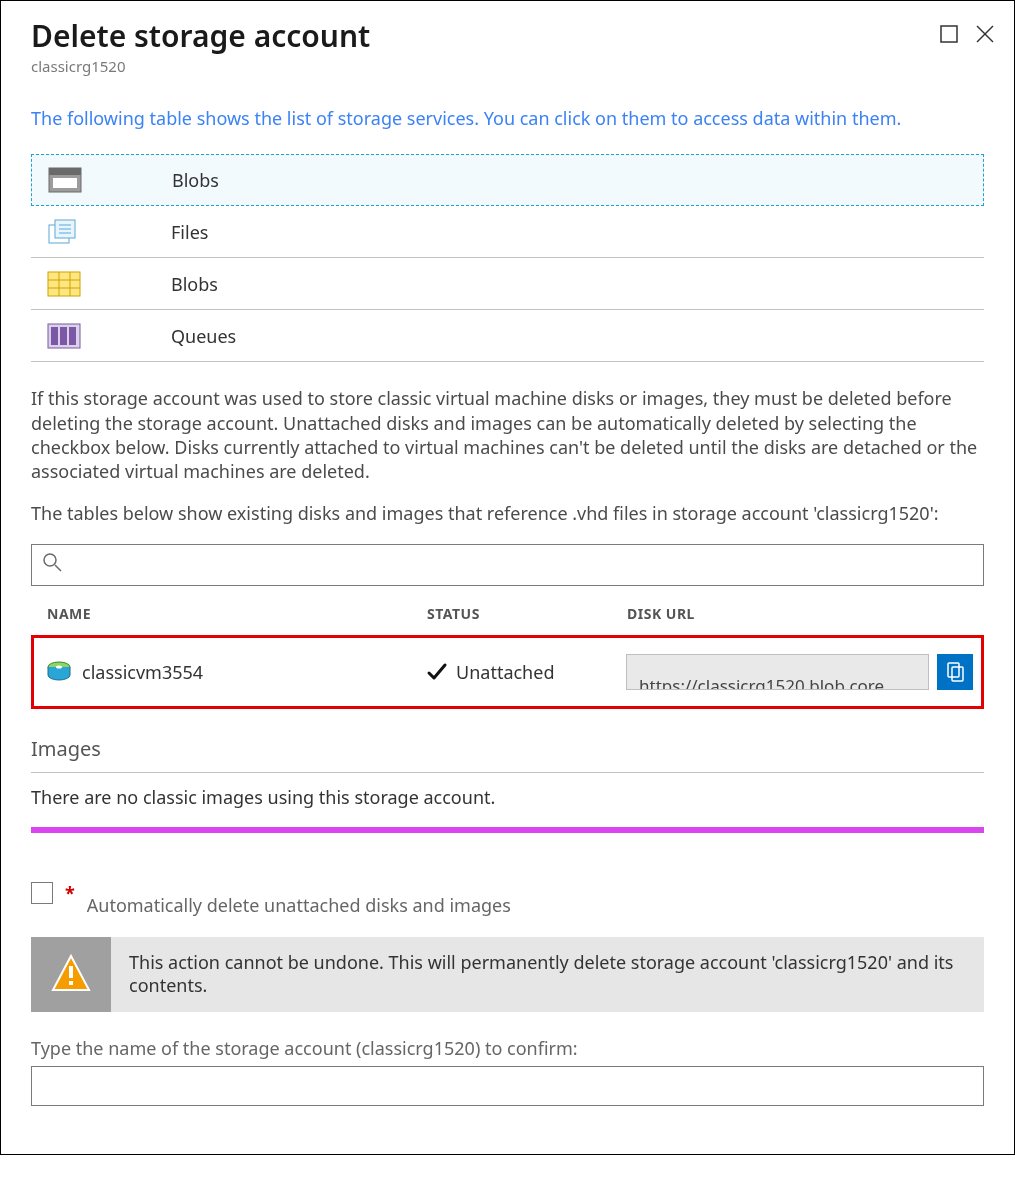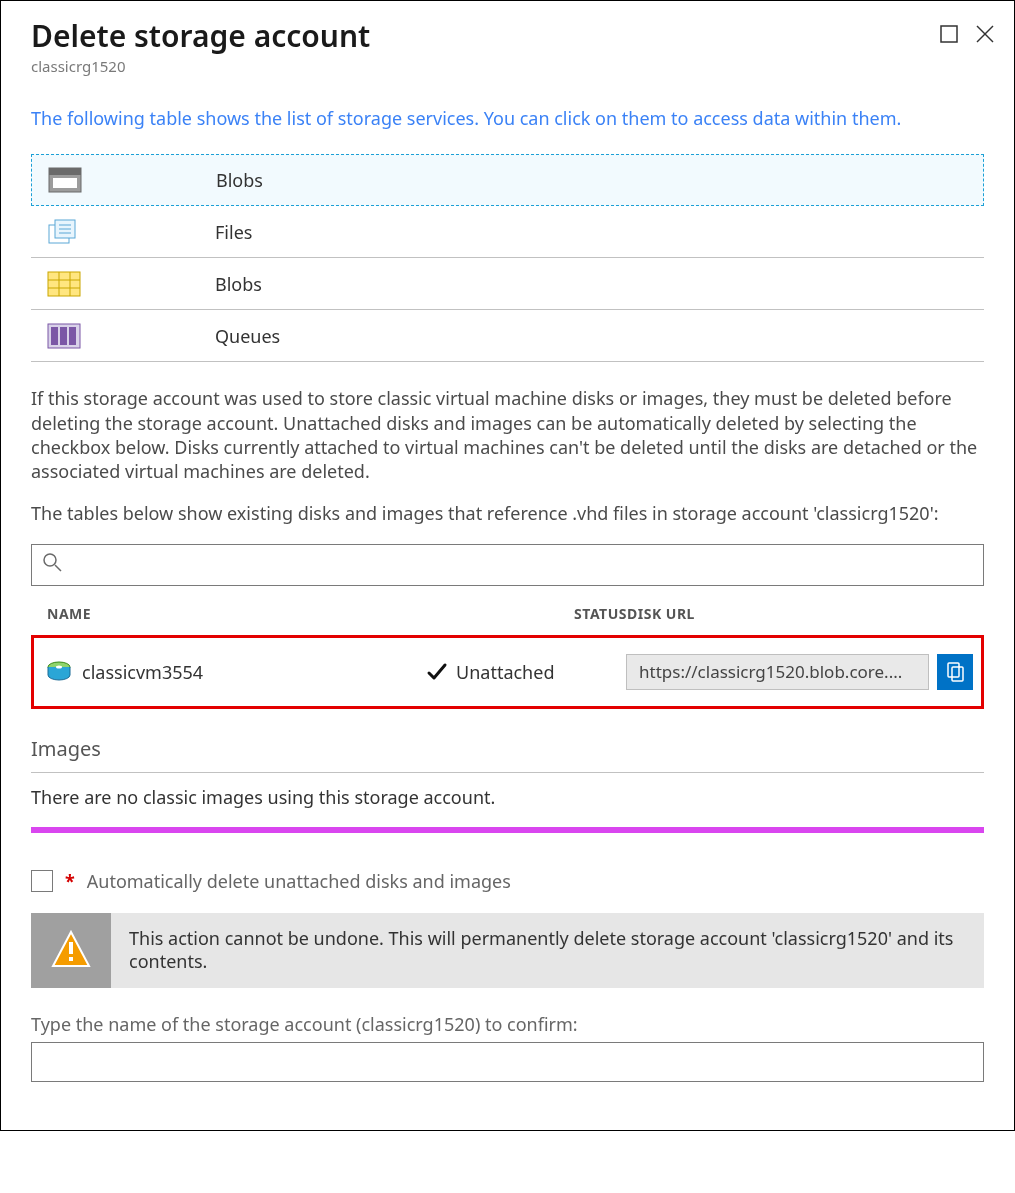--- a/index.html
+++ b/index.html
@@ -40,21 +40,20 @@
   
   .services { margin-bottom:24px;}
   .service-row {
     display:flex;
     align-items:center;
     height:52px;
     border-bottom:1px solid #c1c1c1;
     cursor:pointer;
     font-size:18px;
     color:#333;
-    gap:44px;
   }
   .service-row.selected {
     background:#f2fafe;
     border:1px dashed #1ca0d6;
   }
   .svc-icon { width:34px; height:26px; margin:0 90px 0 16px; display:flex; align-items:center; justify-content:center;}
   .svc-icon svg { width:34px; height:26px;}
   
   .para { font-size:18px; color:#4b4b4b; line-height:1.35; margin:18px 0;}
   .section-heading { font-size:20px; color:#555; margin:16px 0 10px 0;}
@@ -65,50 +64,50 @@
     display:flex;
     align-items:center;
     padding:0 10px;
     margin-bottom:6px;
   }
   .search-wrap svg { width:20px; height:20px; stroke:#6a6a6a; stroke-width:1.5; fill:none;}
   .search-input { flex:1; border:none; outline:none; font-size:16px; padding-left:8px; background:transparent;}
   
   .tbl-head { display:flex; padding:12px 6px 12px 16px; font-size:14px; font-weight:700; color:#555; letter-spacing:0.5px;}
   .col-name { flex:0 0 380px;}
-  .col-status { flex:0 0 200px;text-align:right;}
+  .col-status { flex:0 0 200px;}
   .col-url { flex:1;}
   .tbl-body { border:3px solid #e30000; padding:16px 8px 16px 12px; display:flex; align-items:center;}
   .disk-icon { width:26px; height:22px; margin-right:10px; display:flex;}
   .disk-icon svg { width:26px; height:22px;}
   .check-icon { width:22px; height:22px; margin-right:8px;}
   .check-icon svg { width:22px; height:22px; fill:#111;}
   .url-field {
     background:#e9e9e9;
     border:1px solid #bfbfbf;
     height:36px;
     line-height:34px;
-    padding:0 12px;
+    padding:14px 12px;
     font-size:17px;
     color:#444;
     white-space:nowrap;
     overflow:hidden;
     text-overflow:ellipsis;
   }
   .copy-btn { width:36px; height:36px; background:#0072c6; color:#fff; margin-left:8px; display:flex; align-items:center; justify-content:center; cursor:pointer;}
   .copy-btn svg { width:22px; height:22px; stroke:#fff; stroke-width:1.5; fill:none;}
   
   .images-box { border-bottom:6px solid #d946ef; padding:12px 0 18px 0; margin-bottom:36px;}
   .images-msg { font-size:18px; color:#333;}
   .separator { border-top:1px solid #c1c1c1; margin-top:8px;}
   
   .chk-row { display:flex; align-items:center; gap:12px; margin:8px 0 20px 0;}
   .chk-box { width:22px; height:22px; border:1px solid #7a7a7a; background:#fff; cursor:pointer;}
   .chk-star { color:#d40000; font-weight:700;}
-  .chk-label { font-size:18px; color:#666;}
+  .chk-label { font-size:18px; color:#666;margin-top:24px;}
   
   .warn-banner { display:flex; background:#e6e6e6; margin-bottom:24px;}
   .warn-icon-box { width:80px; background:#a0a0a0; display:flex; align-items:center; justify-content:center;}
   .warn-icon-box svg { width:44px; height:44px;}
   .warn-text { flex:1; padding:14px 18px; font-size:18px; color:#333; line-height:1.3;}
   
   .confirm-label { font-size:18px; color:#666; margin-bottom:6px;}
   .confirm-input { width:100%; height:40px; border:1px solid #7a7a7a; padding:0 8px; font-size:16px; outline:none;}
 </style>
 </head>

